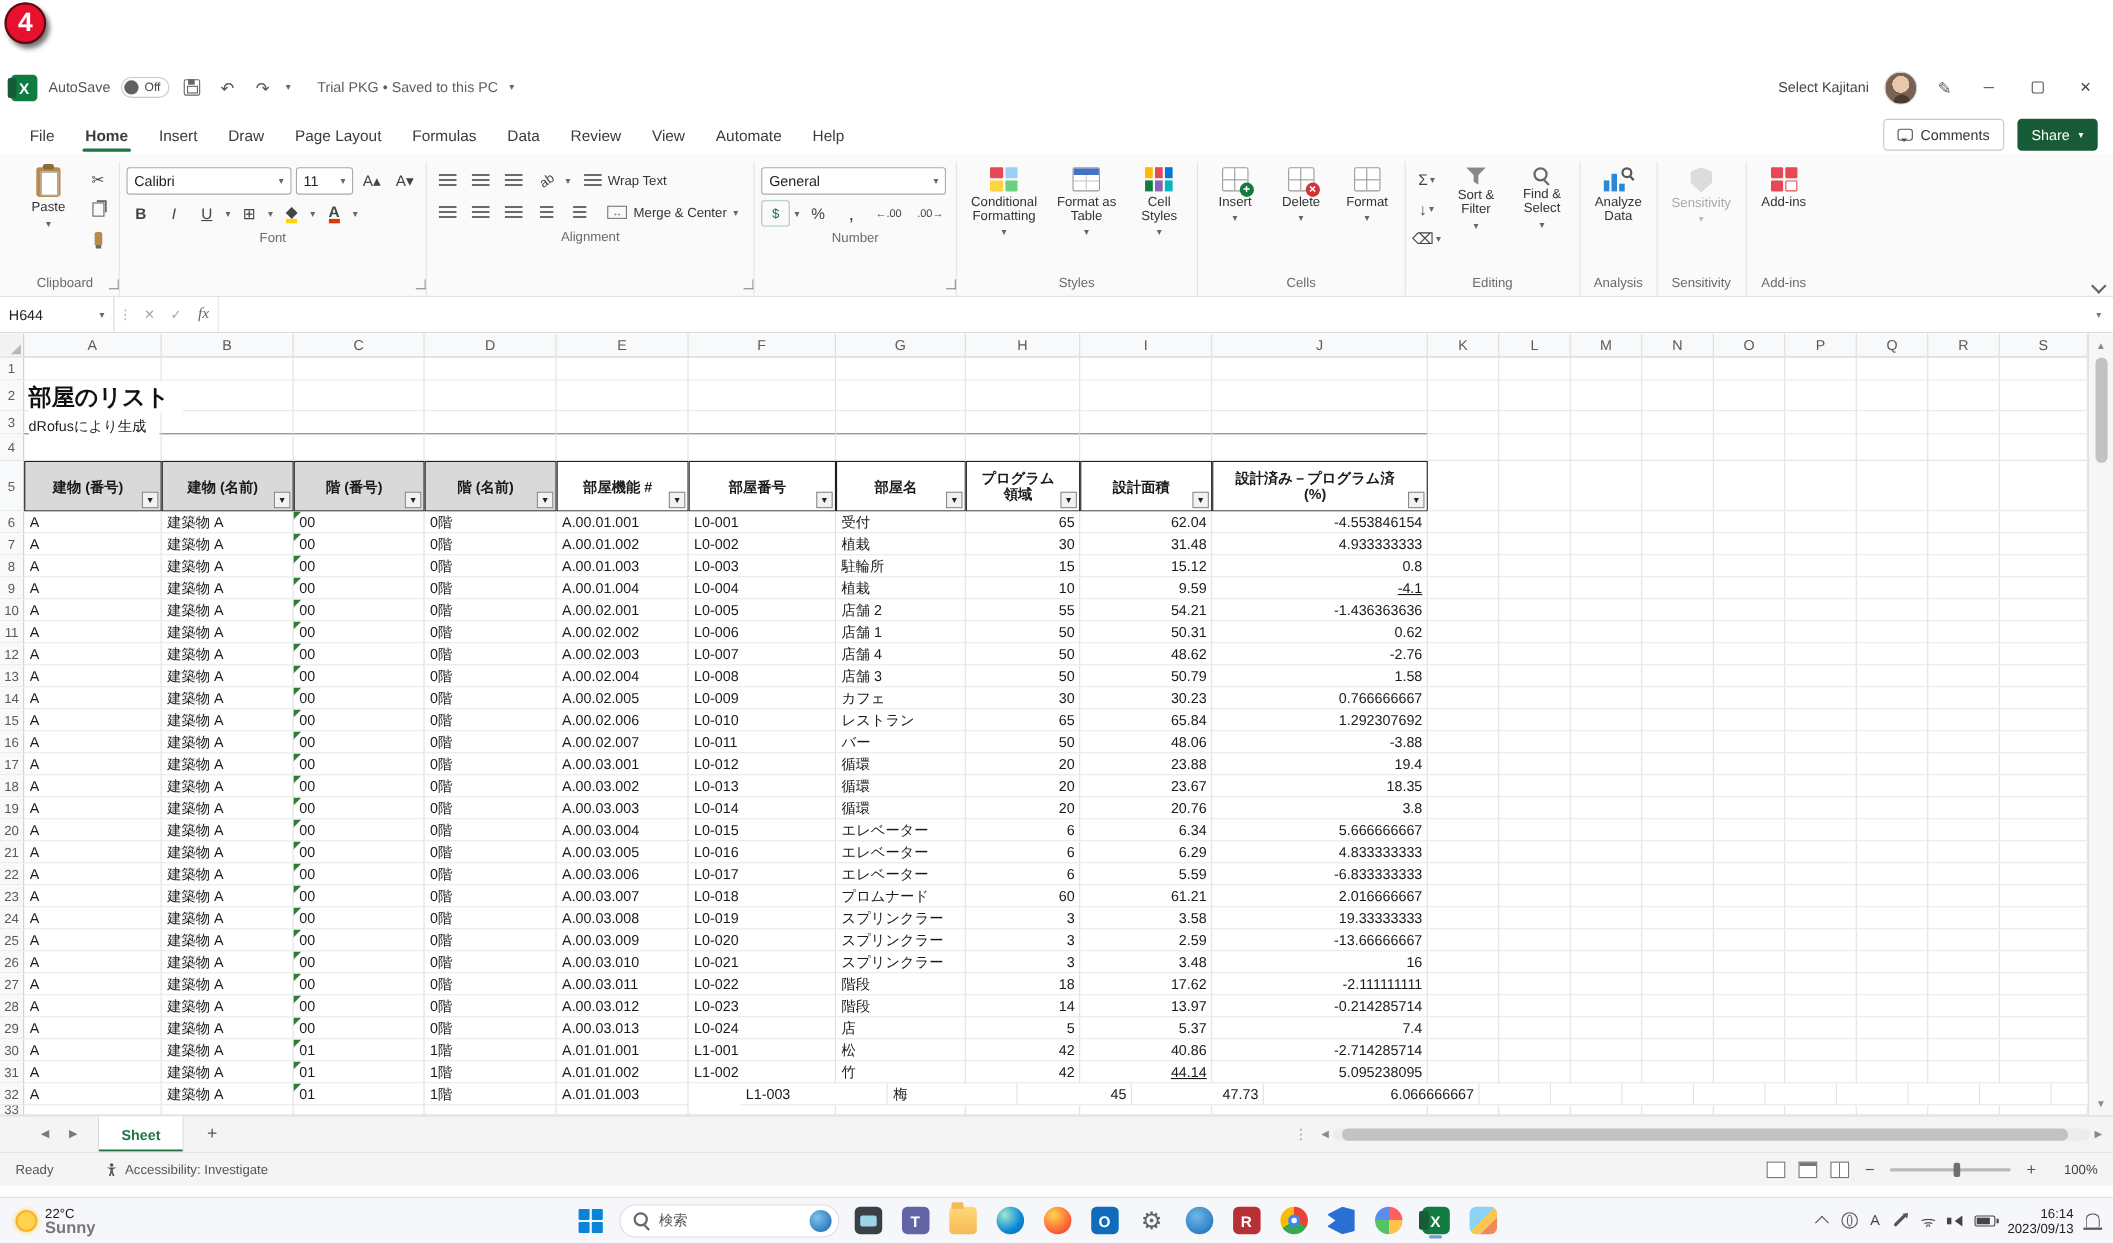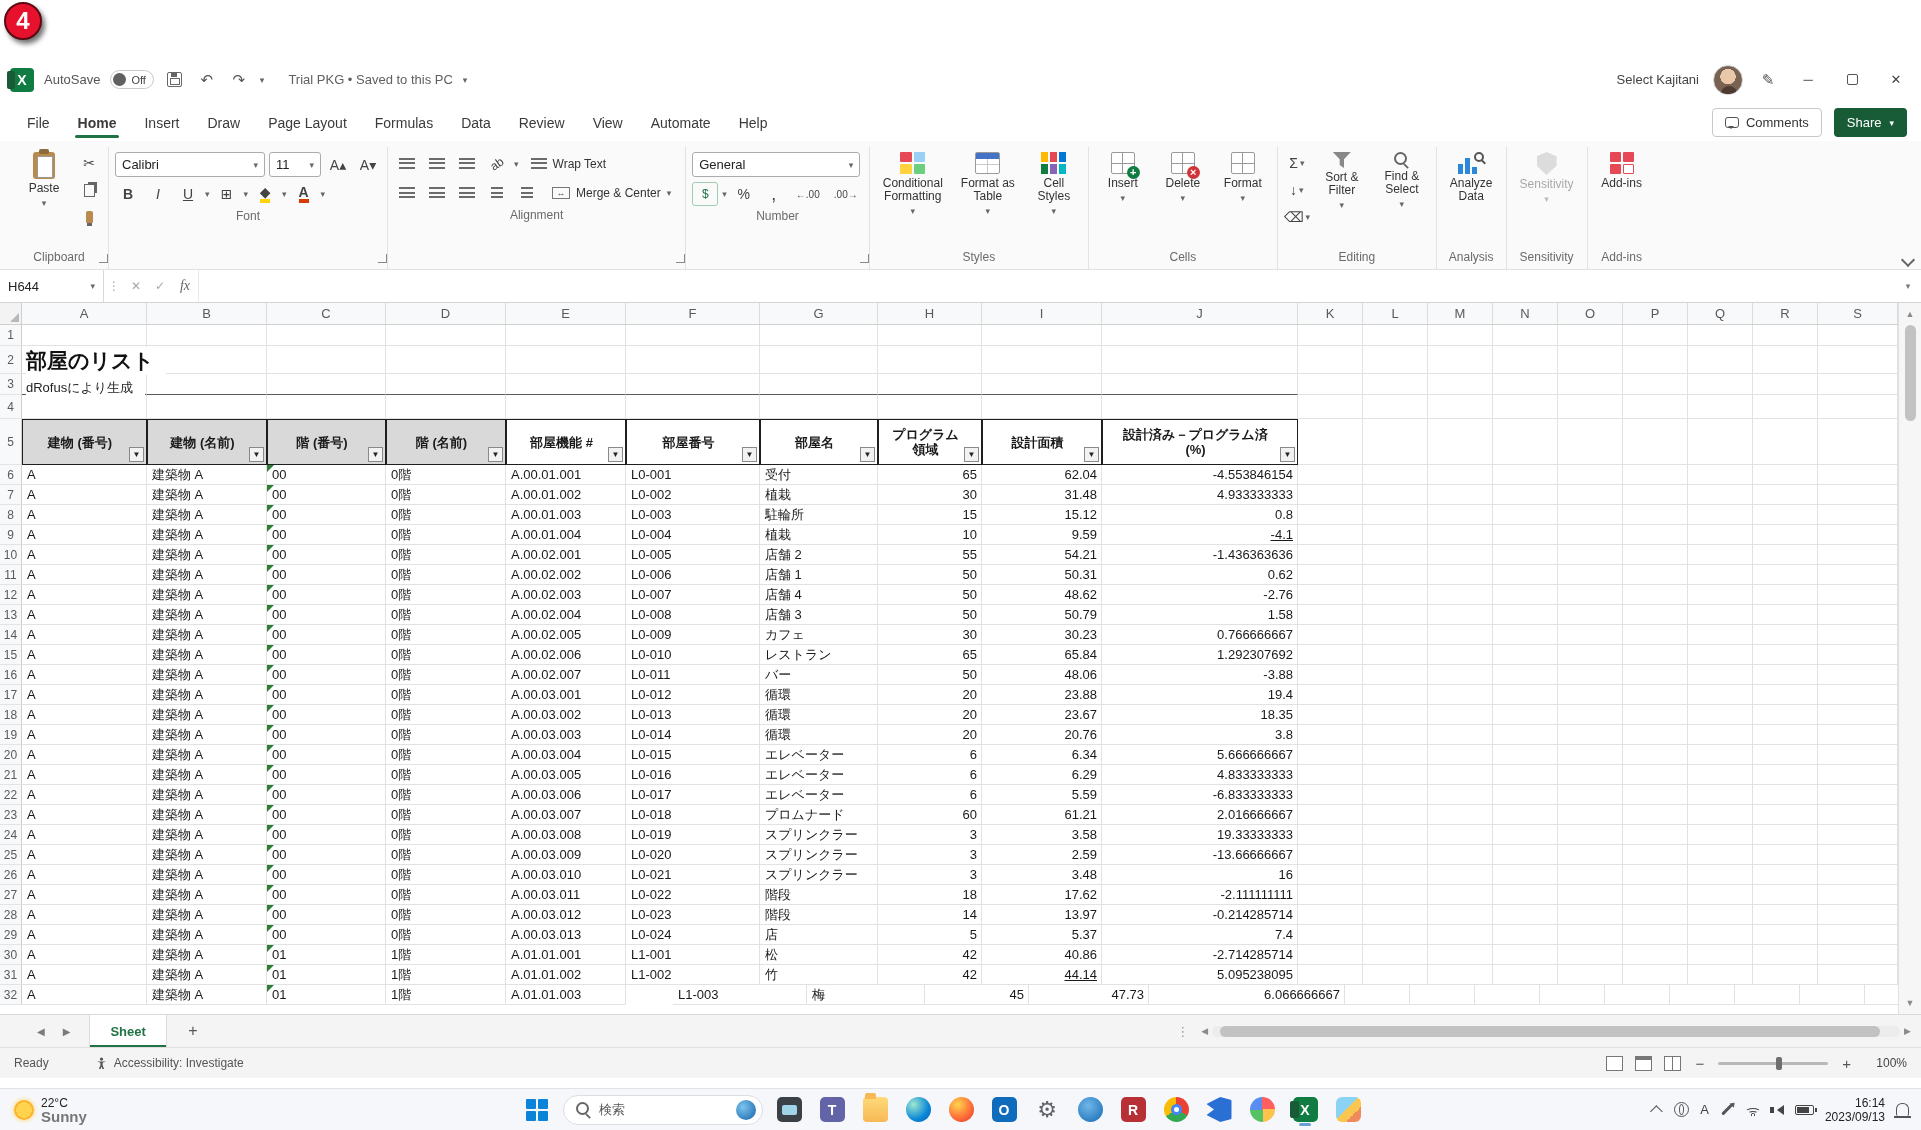--- a/index.html
+++ b/index.html
@@ -1345,20 +1345,42 @@
           <div class="cell" style="width: 65px; flex-basis: 65px;"></div>
           <div class="cell" style="width: 65px; flex-basis: 65px;"></div>
           <div class="cell" style="width: 65px; flex-basis: 65px;"></div>
           <div class="cell" style="width: 65px; flex-basis: 65px;"></div>
           <div class="cell" style="width: 65px; flex-basis: 65px;"></div>
           <div class="cell" style="width: 65px; flex-basis: 65px;"></div>
           <div class="cell" style="width: 65px; flex-basis: 65px;"></div>
           <div class="cell" style="width: 65px; flex-basis: 65px;"></div>
           <div class="cell" style="width: 80px; flex-basis: 80px;"></div>
         </div>
+        <div class="grow" style="height: 9px;">
+          <div class="rownum">33</div>
+          <div class="cell" style="width: 125px; flex-basis: 125px;"></div>
+          <div class="cell" style="width: 120px; flex-basis: 120px;"></div>
+          <div class="cell" style="width: 119px; flex-basis: 119px;"></div>
+          <div class="cell" style="width: 120px; flex-basis: 120px;"></div>
+          <div class="cell" style="width: 120px; flex-basis: 120px;"></div>
+          <div class="cell" style="width: 134px; flex-basis: 134px;"></div>
+          <div class="cell" style="width: 118px; flex-basis: 118px;"></div>
+          <div class="cell" style="width: 104px; flex-basis: 104px;"></div>
+          <div class="cell" style="width: 120px; flex-basis: 120px;"></div>
+          <div class="cell" style="width: 196px; flex-basis: 196px;"></div>
+          <div class="cell" style="width: 65px; flex-basis: 65px;"></div>
+          <div class="cell" style="width: 65px; flex-basis: 65px;"></div>
+          <div class="cell" style="width: 65px; flex-basis: 65px;"></div>
+          <div class="cell" style="width: 65px; flex-basis: 65px;"></div>
+          <div class="cell" style="width: 65px; flex-basis: 65px;"></div>
+          <div class="cell" style="width: 65px; flex-basis: 65px;"></div>
+          <div class="cell" style="width: 65px; flex-basis: 65px;"></div>
+          <div class="cell" style="width: 65px; flex-basis: 65px;"></div>
+          <div class="cell" style="width: 80px; flex-basis: 80px;"></div>
+        </div>
       </div>
 
     <div class="ovl title">部屋のリスト</div>
     <div class="ovl subtitle">dRofusにより生成</div>
 
 
     <div class="vscroll">
       <span class="vs-arrow">▲</span>
       <div class="vs-thumb"></div>
       <span class="vs-arrow vs-bottom">▼</span>

